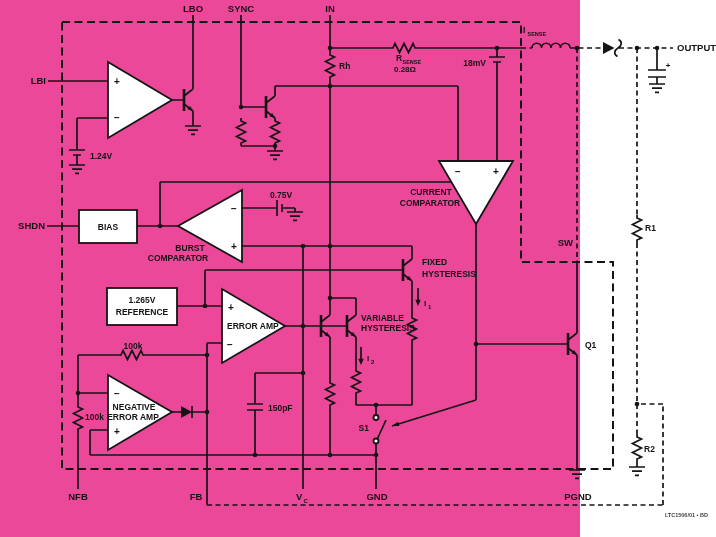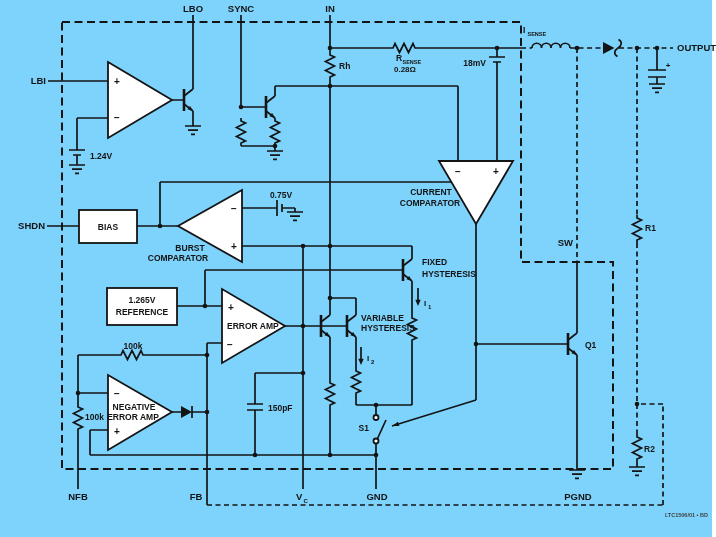--- a/index.html
+++ b/index.html
@@ -1,16 +1,16 @@
 <!DOCTYPE html>
 <html><head>
 <meta charset="utf-8">
 <style>
   html,body{margin:0;padding:0;background:#fff;}
-  .stage{width:712px;height:537px;background:#7dd3fc;position:relative;font-family:"Liberation Sans",sans-serif;}
+  .stage{width:580px;height:537px;background:#ec4899;position:relative;font-family:"Liberation Sans",sans-serif;}
   svg text{font-family:"Liberation Sans",sans-serif;font-weight:bold;fill:#141414;}
   .w{stroke:#141414;stroke-width:1.7;fill:none;}
   .dash{stroke-dasharray:5,3.5;}
   .bnd{stroke:#141414;stroke-width:2;fill:none;stroke-dasharray:8,4.5;}
   .blk{stroke:#141414;stroke-width:1.8;fill:#fff;}
   .fillb{fill:#141414;stroke:none;}
   .dot{fill:#141414;stroke:none;}
   .tbar{stroke:#141414;stroke-width:2.6;fill:none;}
   .t9{font-size:9.5px;} .t8{font-size:8.5px;} .t7{font-size:8px;}
   .t6{font-size:6px;} .t5{font-size:5.5px;} .pm{font-size:10px;}

